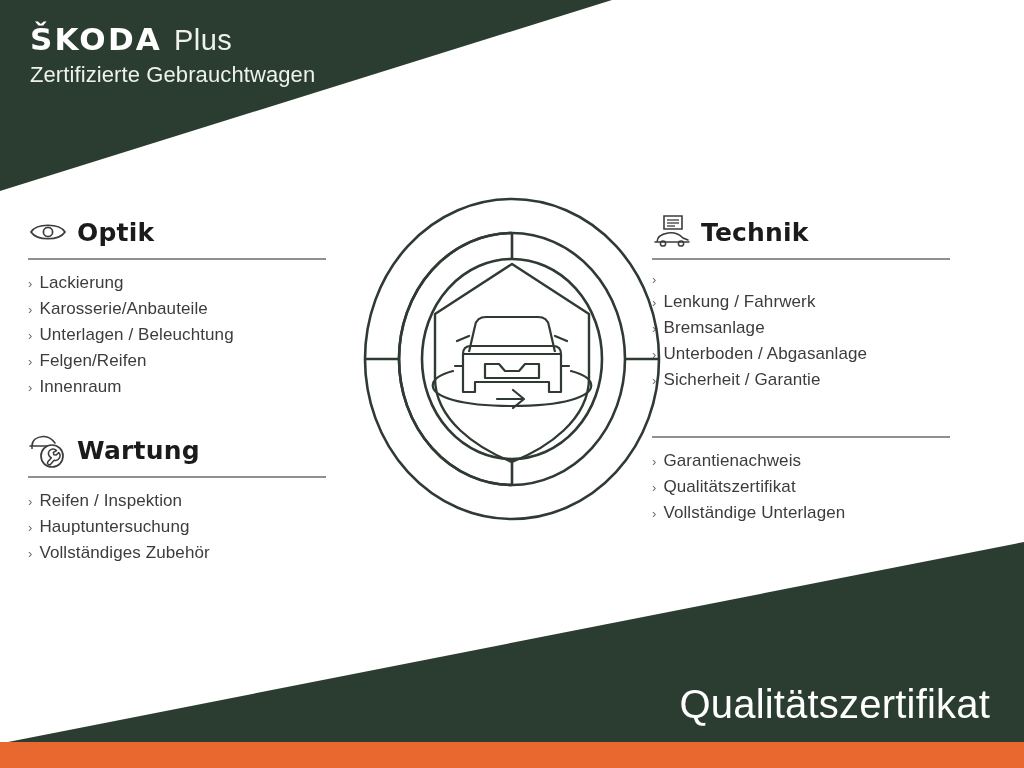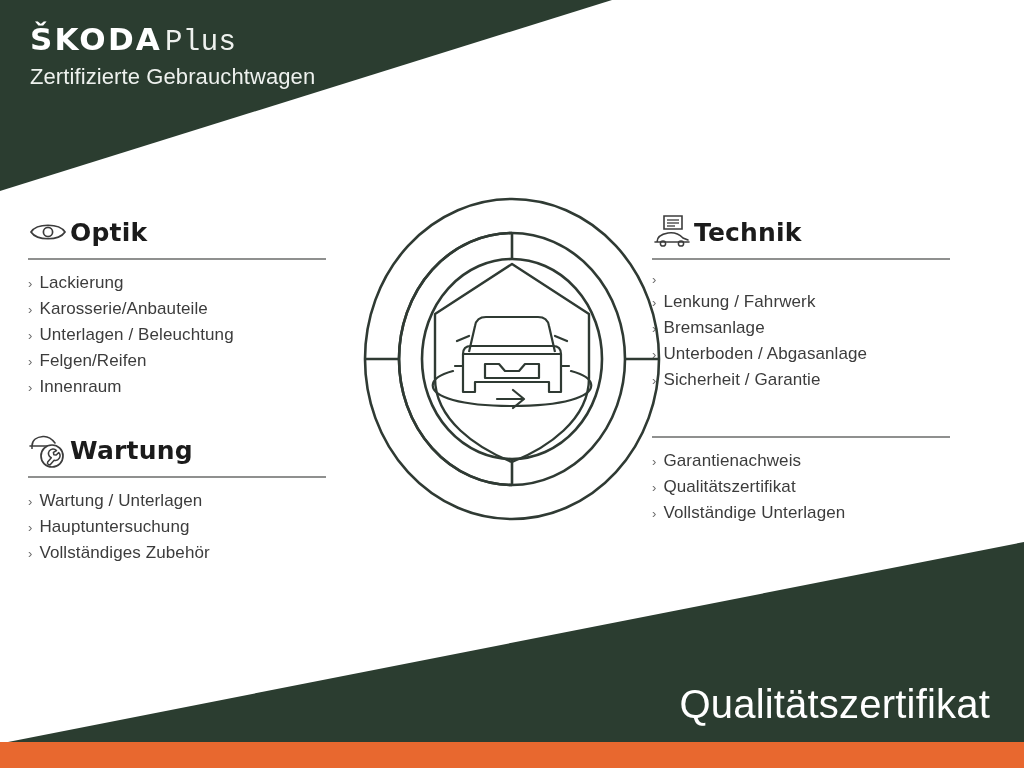--- a/index.html
+++ b/index.html
@@ -37,31 +37,31 @@
   .brand-block {
     position: absolute;
     left: 30px;
     top: 24px;
     z-index: 3;
     line-height: 1;
   }
   .brand-line1 {
     display: flex;
     align-items: baseline;
-    gap: 3px;
+    gap: 12px;
   }
   .brand-skoda {
     font-family: "DejaVu Sans", sans-serif;
     font-size: 31px;
     font-weight: 700;
     color: #ffffff;
     letter-spacing: 2.2px;
   }
   .brand-plus {
-    font-family: Liberation Mono, monospace;
+    font-family: Liberation Sans, sans-serif;
     font-size: 29px;
     font-weight: 400;
     color: #eef1ee;
     letter-spacing: 0.4px;
   }
   .brand-sub {
     margin-top: 9px;
     font-family: "Liberation Sans", sans-serif;
     font-size: 22px;
     font-weight: 400;
@@ -107,21 +107,21 @@
     width: 310px;
   }
   .col-left  { left: 28px; }
   .col-right { left: 652px; }
   .row-top    { top: 212px; }
   .row-bottom { top: 430px; }
 
   .sec-head {
     display: flex;
     align-items: center;
-    gap: 2px;
+    gap: 9px;
     height: 40px;
   }
   .sec-icon {
     width: 40px;
     height: 36px;
     flex: 0 0 40px;
     display: flex;
     align-items: center;
     justify-content: center;
   }
@@ -269,21 +269,21 @@
           <circle cx="24" cy="25" r="11" fill="#ffffff" stroke="#3c3c3c" stroke-width="1.7"></circle>
           <path d="M28.5 19.5 a4.6 4.6 0 1 0 -5.2 7.3 l-3.6 4.2 a1.9 1.9 0 0 0 2.7 2.5 l3.7 -4.3 a4.6 4.6 0 0 0 4.6 -7.6 l-2.5 2.4 -2.4 -0.3 -0.4 -2.4 z" fill="none" stroke="#3c3c3c" stroke-width="1.5" stroke-linejoin="round"></path>
         </svg>
       </span>
       <span class="sec-title">Wartung</span>
     </div>
     <div class="sec-rule"></div>
     <ul class="sec-list">
       <li>
           <span class="chev">›</span>
-          <span>Wartung / Unterlagen</span>
+          <span>Reifen / Inspektion</span>
         </li>
       <li>
           <span class="chev">›</span>
           <span>Hauptuntersuchung</span>
         </li>
       <li>
           <span class="chev">›</span>
           <span>Vollständiges Zubehör</span>
         </li>
     </ul>

